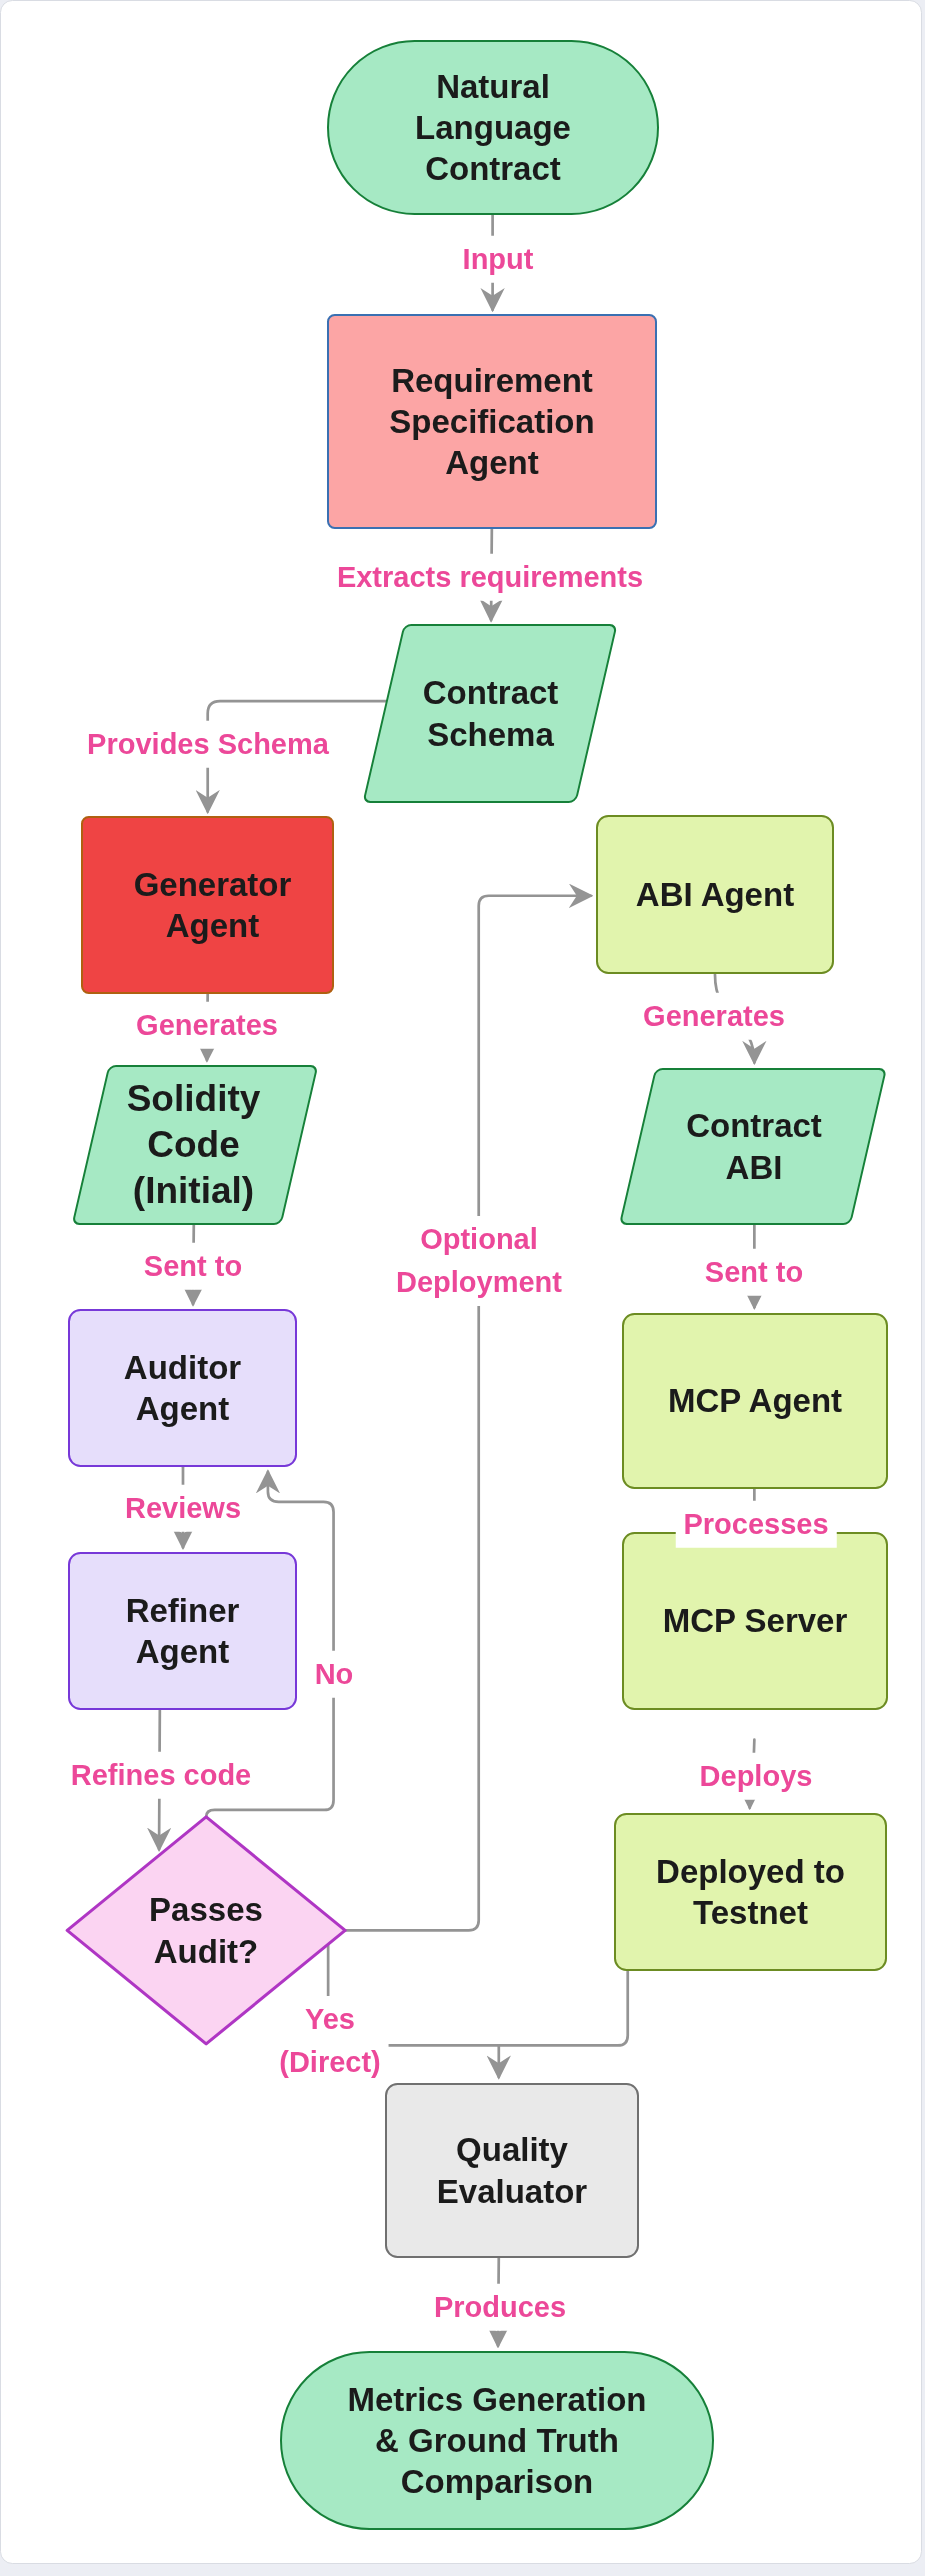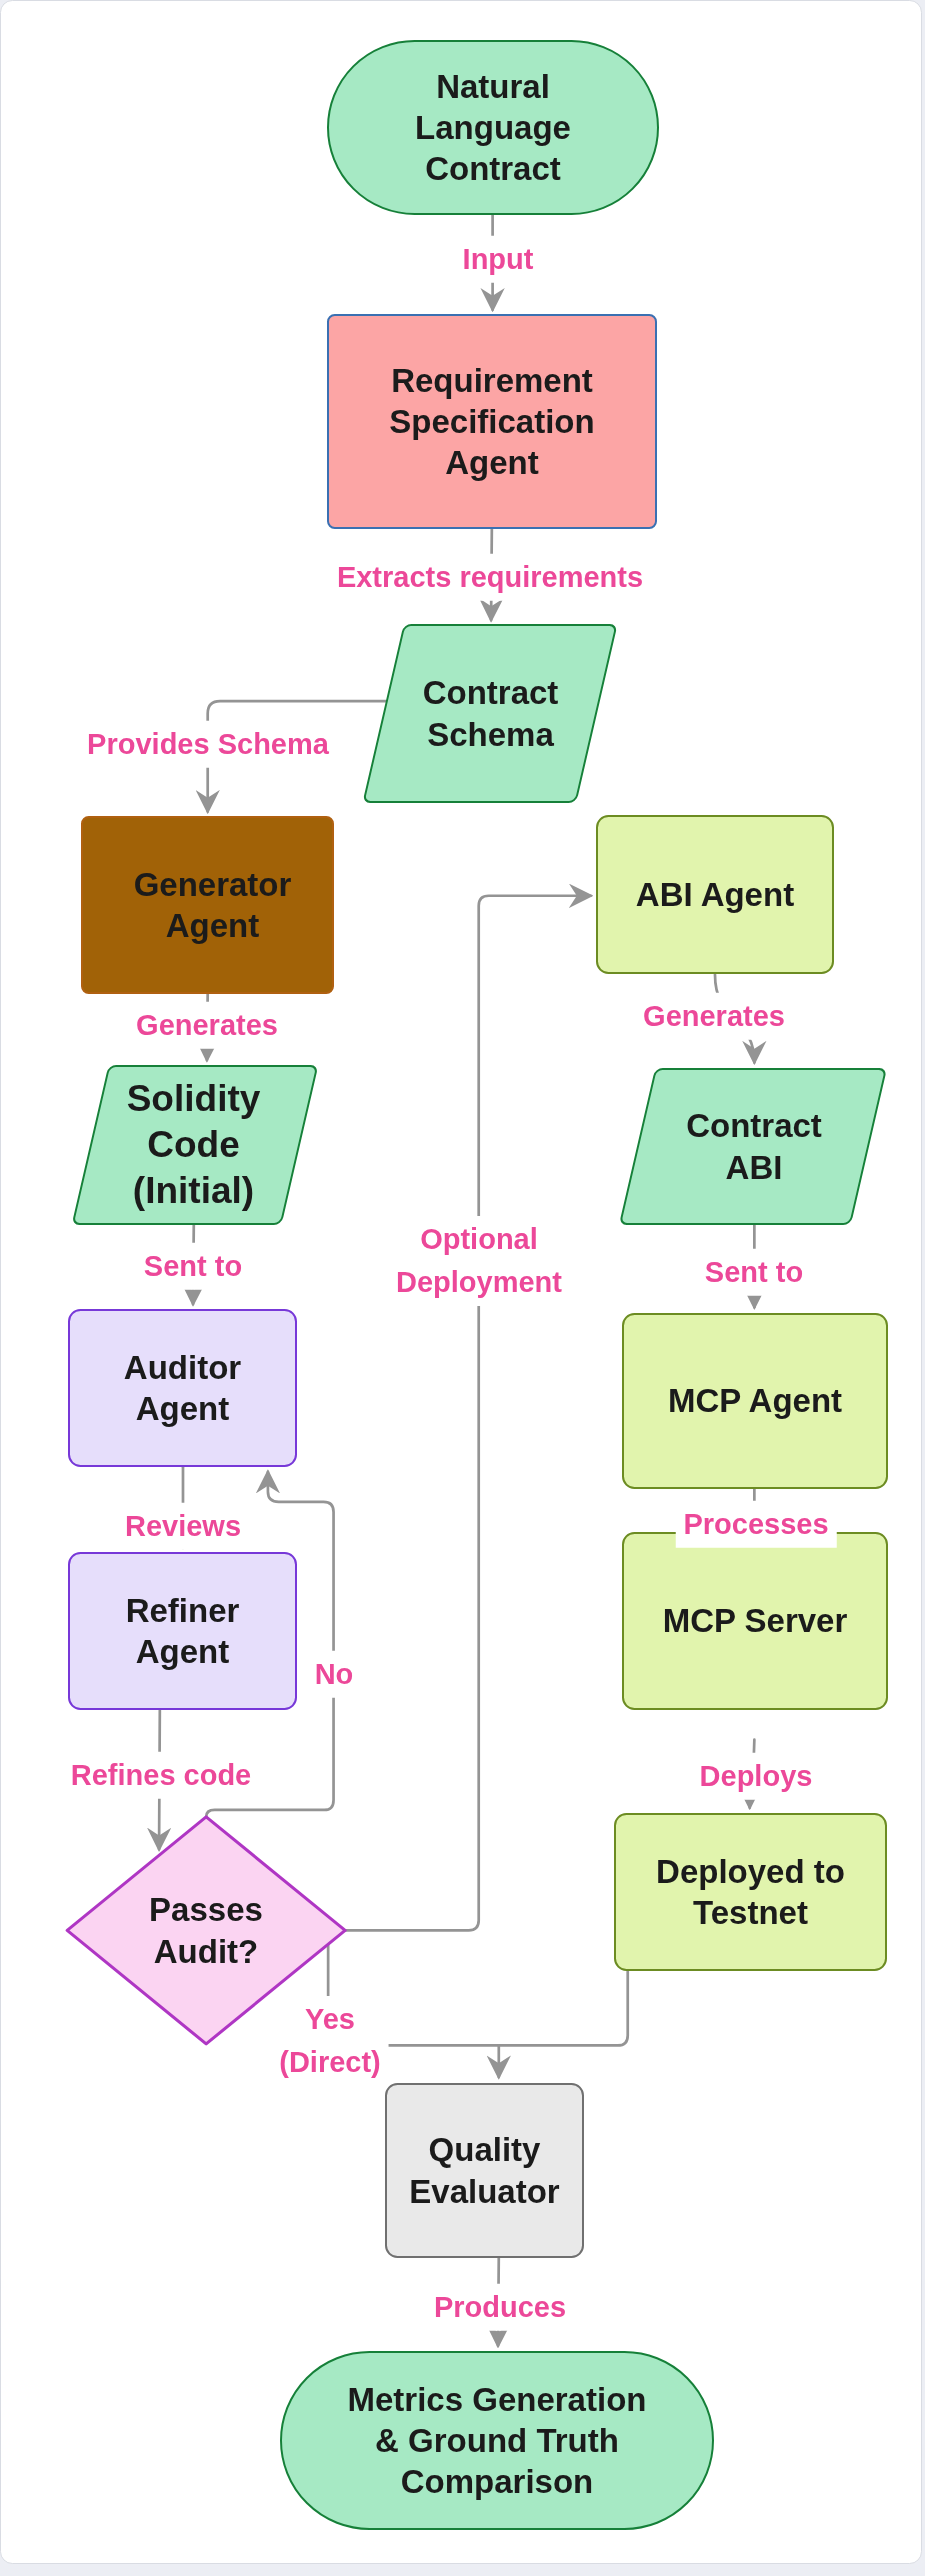--- a/index.html
+++ b/index.html
@@ -11,21 +11,21 @@
   .node{position:absolute;box-sizing:border-box;display:flex;align-items:center;justify-content:center;
         text-align:center;font-weight:bold;font-size:33px;line-height:1.25;color:#1b1b1b;white-space:pre-line;}
   .overlay-label{position:absolute;box-sizing:border-box;display:flex;align-items:center;justify-content:center;
         text-align:center;font-weight:bold;font-size:33px;line-height:1.25;color:#1b1b1b;white-space:pre-line;}
   .stadium{border-radius:100px;}
   .rounded{border-radius:12.4px;}
   .rect{border-radius:7.7px;}
   .shape-skew{position:absolute;box-sizing:border-box;transform:skewX(-13deg);border-radius:7.7px;}
   .green{background:#a6e9c4;border:2.7px solid #168039;}
   .blue{background:#fca5a5;border:2.7px solid #3a70b2;}
-  .orange{background:#a16207;border:2.7px solid #b06010;padding-left:10px;}
+  .orange{background:#ef4444;border:2.7px solid #b06010;padding-left:10px;}
   .purple{background:#e6defb;border:2.7px solid #7738d8;text-align:center;}
   .lightgreen{background:#e1f4ad;border:2.7px solid #6c8c22;}
   .gray{background:#e9e9e9;border:2.7px solid #707070;}
   .elabel{position:absolute;transform:translate(-50%,-50%);background:#ffffff;padding:1.5px 7.7px;
         font-weight:bold;font-size:29px;line-height:1.5;color:#ec4899;text-align:center;white-space:pre-line;}
 </style>
 </head>
 <body>
 
 <div class="canvas">
@@ -91,33 +91,33 @@
   <div class="overlay-label" style="left:620px;top:1068px;width:268px;height:157px;">Contract
 ABI</div>
 
   <div class="node rounded lightgreen" style="left:622px;top:1313px;width:266px;height:176px;">MCP Agent</div>
 
   <div class="node rounded lightgreen" style="left:622px;top:1532px;width:266px;height:178px;">MCP Server</div>
 
   <div class="node rounded lightgreen" style="left:614px;top:1813px;width:273px;height:158px;">Deployed to
 Testnet</div>
 
-  <div class="node rounded gray" style="left:385px;top:2083px;width:199px;height:175px;">Quality
+  <div class="node rounded gray" style="left:385px;top:2083px;width:254px;height:175px;">Quality
 Evaluator</div>
 
   <div class="node stadium green" style="left:280px;top:2351px;width:434px;height:179px;">Metrics Generation
 &amp; Ground Truth
 Comparison</div>
 
   <div class="elabel" style="left:498px;top:259px;">Input</div>
   <div class="elabel" style="left:490px;top:577px;">Extracts requirements</div>
   <div class="elabel" style="left:208px;top:744px;">Provides Schema</div>
   <div class="elabel" style="left:207px;top:1025px;">Generates</div>
   <div class="elabel" style="left:193px;top:1266px;">Sent to</div>
-  <div class="elabel" style="left:183px;top:1508px;margin-top:18px;">Reviews</div>
+  <div class="elabel" style="left:183px;top:1508px;">Reviews</div>
   <div class="elabel" style="left:161px;top:1775px;">Refines code</div>
   <div class="elabel" style="left:334px;top:1674px;">No</div>
   <div class="elabel" style="left:330px;top:2041px;">Yes
 (Direct)</div>
   <div class="elabel" style="left:479px;top:1261px;">Optional
 Deployment</div>
   <div class="elabel" style="left:714px;top:1016px;">Generates</div>
   <div class="elabel" style="left:754px;top:1272px;">Sent to</div>
   <div class="elabel" style="left:756px;top:1524px;">Processes</div>
   <div class="elabel" style="left:756px;top:1776px;">Deploys</div>

